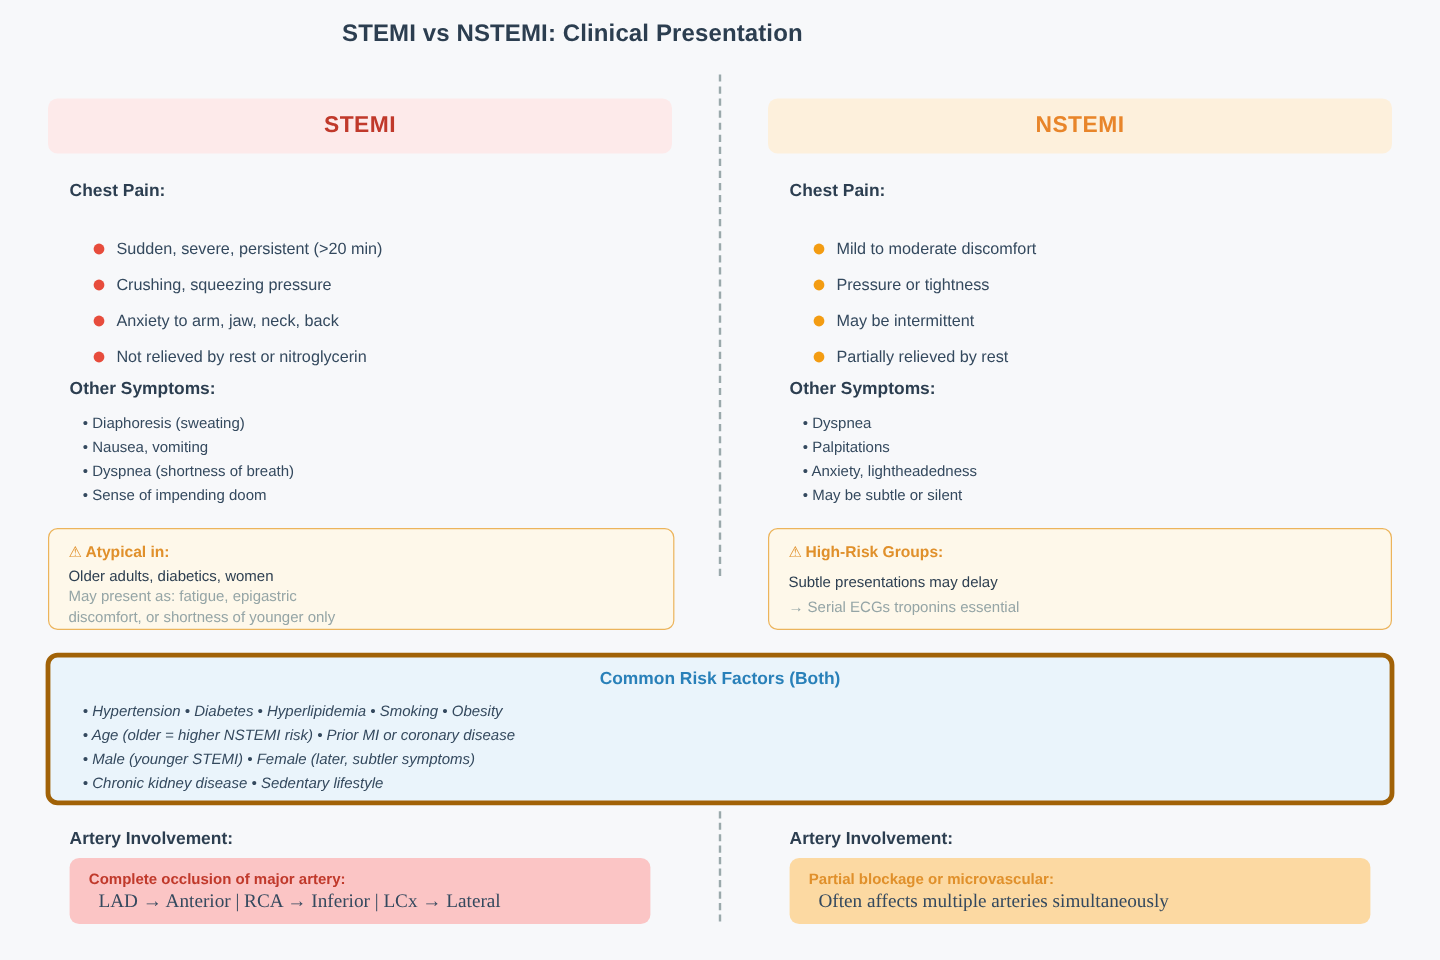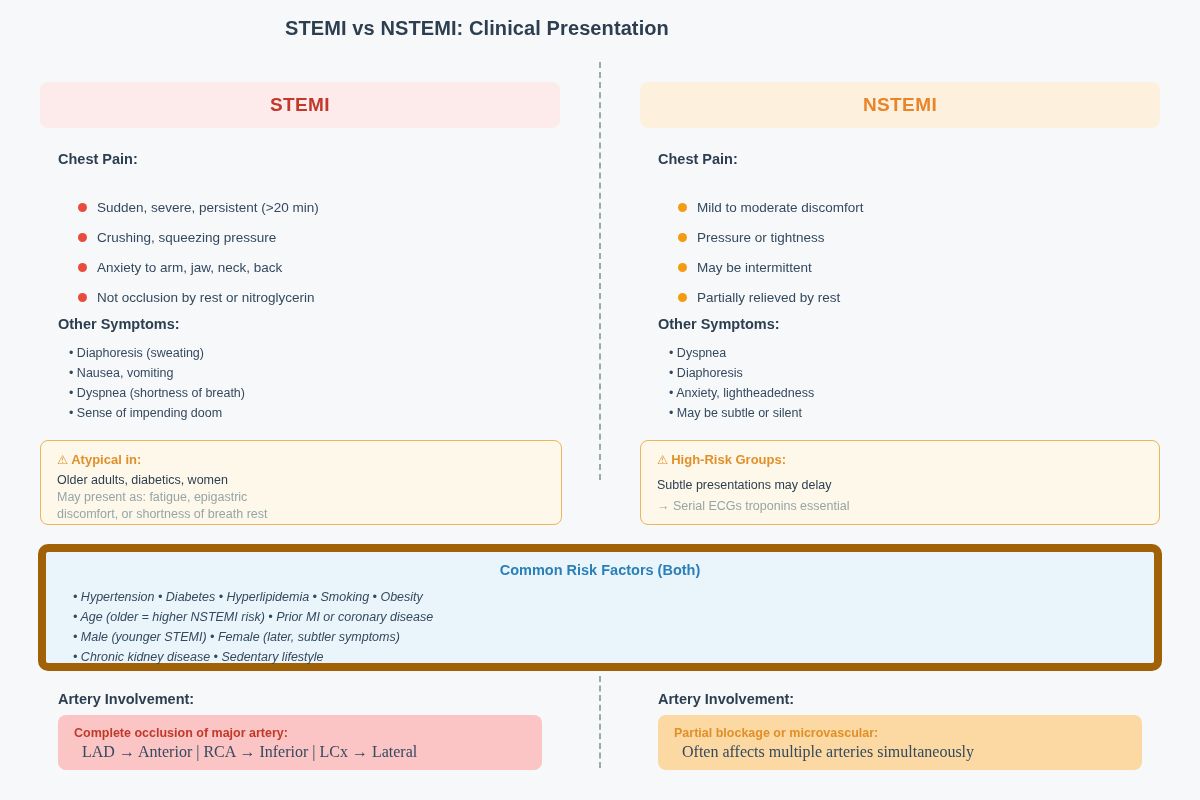--- a/index.html
+++ b/index.html
@@ -163,21 +163,21 @@
 
   
   #risk-panel {
     position: absolute;
     left: 38px;
     top: 544px;
     width: 1124px;
     height: 127px;
     box-sizing: border-box;
     background: #eaf4fb;
-    border: 8px solid #a16207;
+    border: 4px solid #a16207;
     border-radius: 10px;
   }
   #risk-title {
     text-align: center;
     font-size: 14.5px;
     font-weight: bold;
     color: #2980b9;
     margin-top: 10px;
   }
   #risk-list {
@@ -234,58 +234,58 @@
 <div class="divider" id="divider-bottom"></div>
 
 <div class="col-pill" id="pill-stemi">STEMI</div>
 <div class="col-pill" id="pill-nstemi">NSTEMI</div>
 
 <div class="section-head" id="head-cp-left">Chest Pain:</div>
 <ul class="dot-list" id="dots-left">
   <li class="dot-item">Sudden, severe, persistent (&gt;20 min)</li>
   <li class="dot-item">Crushing, squeezing pressure</li>
   <li class="dot-item">Anxiety to arm, jaw, neck, back</li>
-  <li class="dot-item">Not occlusion by rest or nitroglycerin</li>
+  <li class="dot-item">Not relieved by rest or nitroglycerin</li>
 </ul>
 
 <div class="section-head" id="head-os-left">Other Symptoms:</div>
 <ul class="mini-list" id="mini-left">
   <li class="mini-item">• Diaphoresis (sweating)</li>
   <li class="mini-item">• Nausea, vomiting</li>
   <li class="mini-item">• Dyspnea (shortness of breath)</li>
   <li class="mini-item">• Sense of impending doom</li>
 </ul>
 
 <div class="callout" id="callout-left">
   <div class="callout-title">
     <span class="warn-glyph">⚠</span><span>Atypical in:</span>
   </div>
   <div class="callout-main">Older adults, diabetics, women</div>
   <div class="callout-sub">May present as: fatigue, epigastric</div>
-  <div class="callout-sub">discomfort, or shortness of breath rest</div>
+  <div class="callout-sub">discomfort, or shortness of younger only</div>
 </div>
 
 <div class="section-head" id="head-ai-left">Artery Involvement:</div>
 <div class="artery-box" id="artery-box-left">
   <div class="artery-title">Complete occlusion of major artery:</div>
   <div class="artery-detail">LAD → Anterior | RCA → Inferior | LCx → Lateral</div>
 </div>
 
 <div class="section-head" id="head-cp-right">Chest Pain:</div>
 <ul class="dot-list" id="dots-right">
   <li class="dot-item">Mild to moderate discomfort</li>
   <li class="dot-item">Pressure or tightness</li>
   <li class="dot-item">May be intermittent</li>
   <li class="dot-item">Partially relieved by rest</li>
 </ul>
 
 <div class="section-head" id="head-os-right">Other Symptoms:</div>
 <ul class="mini-list" id="mini-right">
   <li class="mini-item">• Dyspnea</li>
-  <li class="mini-item">• Diaphoresis</li>
+  <li class="mini-item">• Palpitations</li>
   <li class="mini-item">• Anxiety, lightheadedness</li>
   <li class="mini-item">• May be subtle or silent</li>
 </ul>
 
 <div class="callout" id="callout-right">
   <div class="callout-title">
     <span class="warn-glyph">⚠</span><span>High-Risk Groups:</span>
   </div>
   <div class="callout-main">Subtle presentations may delay</div>
   <div class="callout-sub">→ Serial ECGs troponins essential</div>

